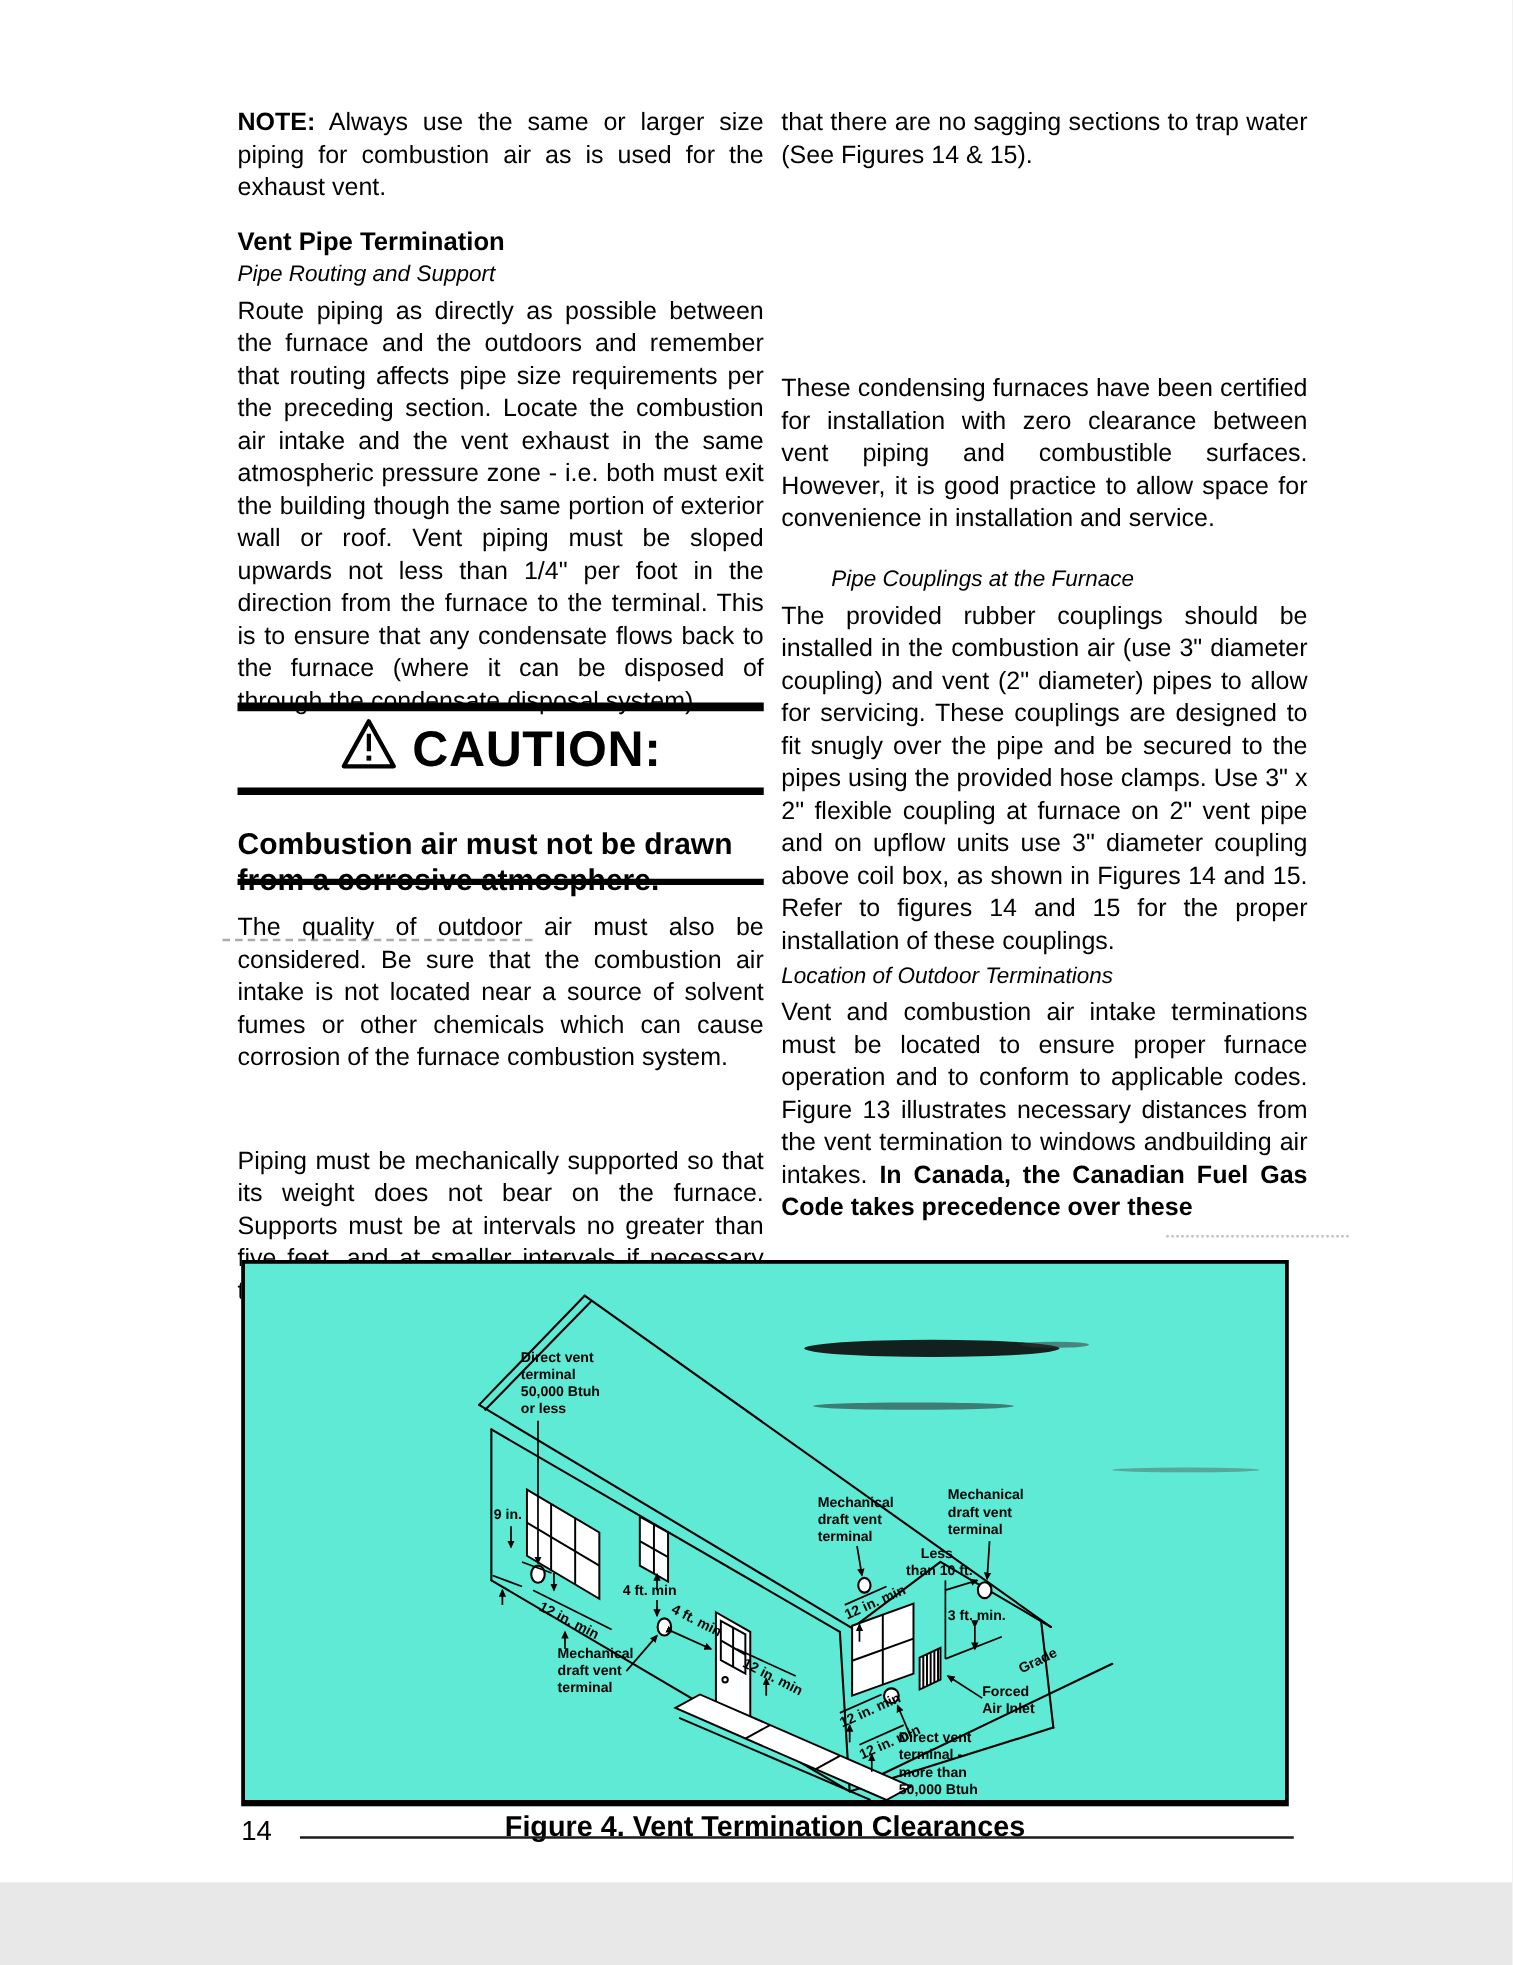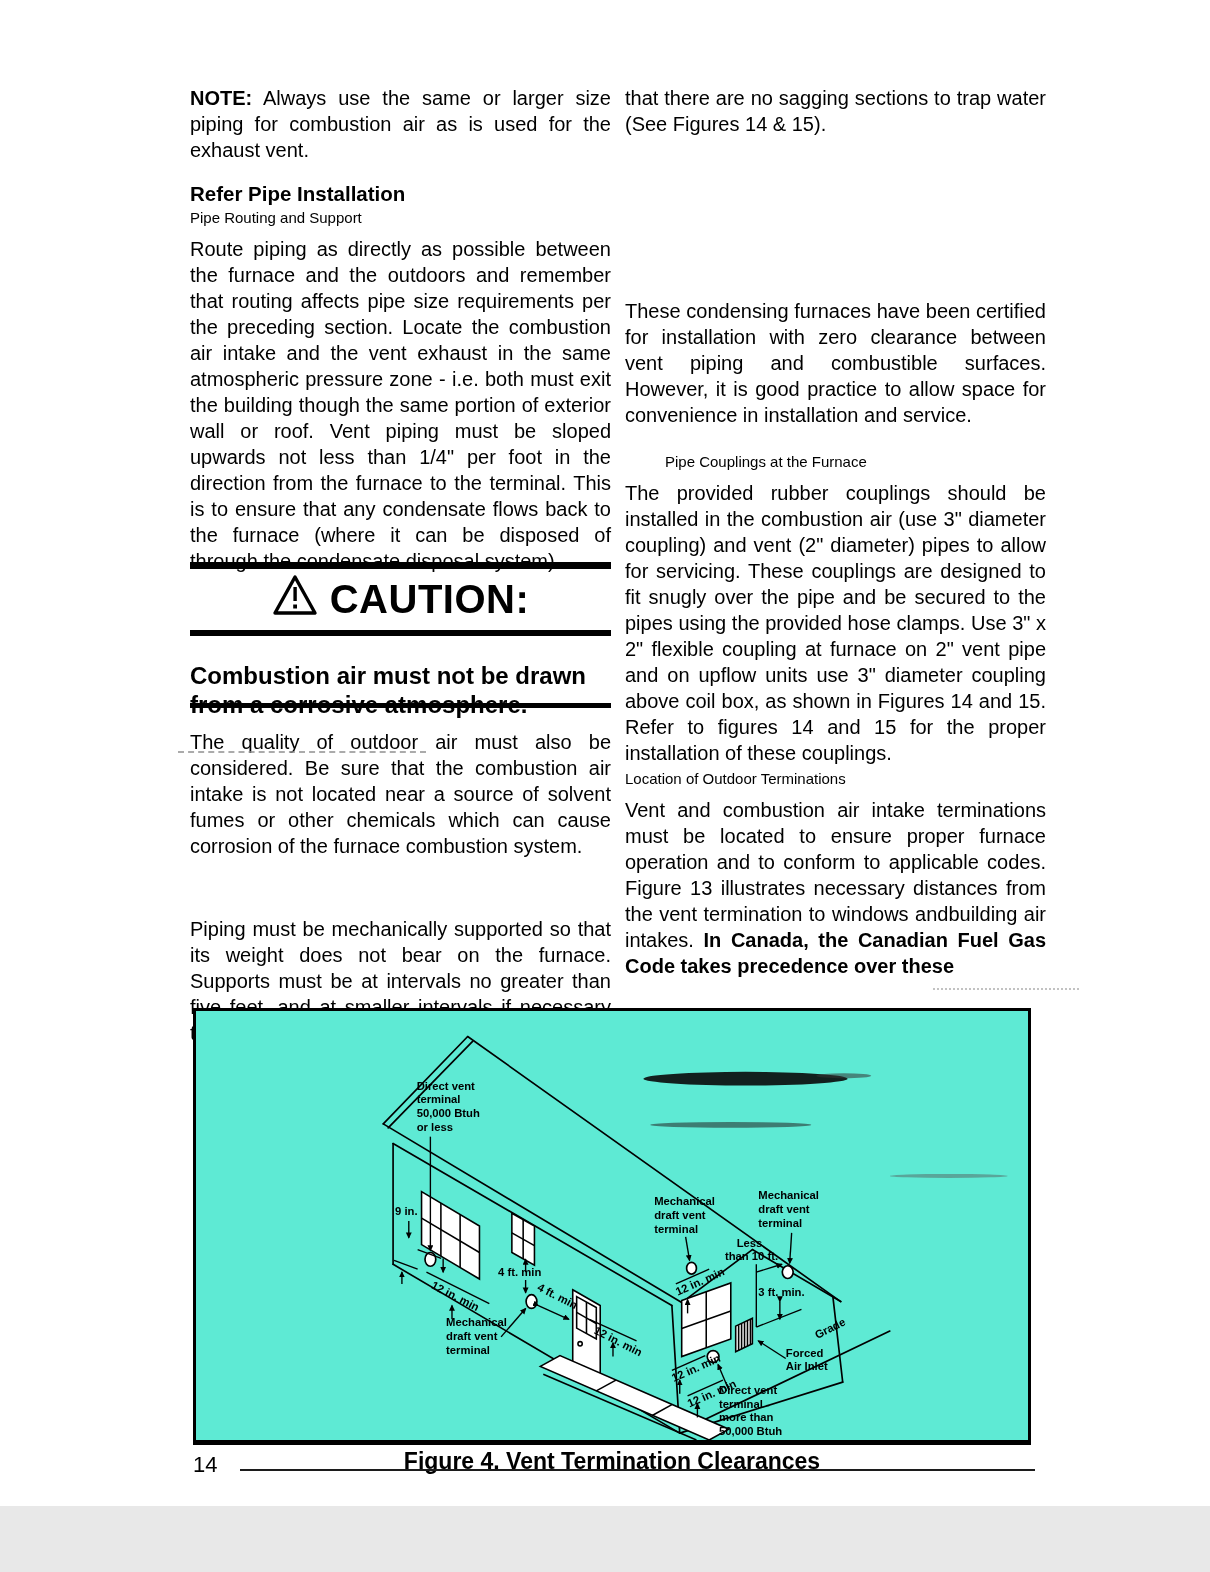--- a/index.html
+++ b/index.html
@@ -5,21 +5,21 @@
   html,body{margin:0;padding:0;background:#e8e8e8;}
   .page{
     position:relative;width:1210px;height:1506px;background:#ffffff;
     font-family:"Liberation Sans",sans-serif;color:#000;overflow:hidden;
     margin:0 auto;
   }
   .abs{position:absolute;}
   .col{width:421px;font-size:20px;line-height:26px;text-align:justify;}
   .b{font-weight:bold;}
   .h-bold{font-size:20.5px;font-weight:bold;}
-  .h-italic{font-size:15px;}
+  .h-italic{font-size:18px;font-style:italic;}
   .rule{background:#000;}
   .caution-title{
     display:flex;align-items:center;justify-content:center;gap:12px;
     width:421px;font-size:40px;font-weight:bold;letter-spacing:0.5px;
   }
   .caution-body{font-size:24px;font-weight:bold;line-height:29px;text-align:left;width:421px;margin-top:15px;}
   .fig-box{
     left:193px;top:1008px;width:832px;height:429px;
     border:3px solid #000;border-bottom-width:5px;background:#5eead4;
   }
@@ -35,21 +35,21 @@
 </style>
 </head>
 <body>
 
 <div class="page">
 
   <div class="abs col" style="left:190px;top:85px;">
     <span class="b">NOTE:</span><span> Always use the same or larger size piping for combustion air as is used for the exhaust vent.</span>
   </div>
 
-  <div class="abs h-bold" style="left:190px;top:182px;">Refer Pipe Installation</div>
+  <div class="abs h-bold" style="left:190px;top:182px;">Vent Pipe Termination</div>
   <div class="abs h-italic" style="left:190px;top:209px;">Pipe Routing and Support</div>
 
   <div class="abs col" style="left:190px;top:236px;">Route piping as directly as possible between the furnace and the outdoors and remember that routing affects pipe size requirements per the preceding section. Locate the combustion air intake and the vent exhaust in the same atmospheric pressure zone - i.e. both must exit the building though the same portion of exterior wall or roof. Vent piping must be sloped upwards not less than 1/4" per foot in the direction from the furnace to the terminal. This is to ensure that any condensate flows back to the furnace (where it can be disposed of through the condensate disposal system).</div>
 
   <div class="abs rule" style="left:190px;top:562px;width:421px;height:7px;"></div>
   <div class="abs caution-title" style="left:190px;top:574px;">
     <span>
       <svg width="46" height="42" viewBox="0 0 46 42">
         <polygon points="23,3 43,39 3,39" fill="none" stroke="#000" stroke-width="3.4" stroke-linejoin="round"></polygon>
         <rect x="21.4" y="13" width="3.4" height="14" fill="#000"></rect>

